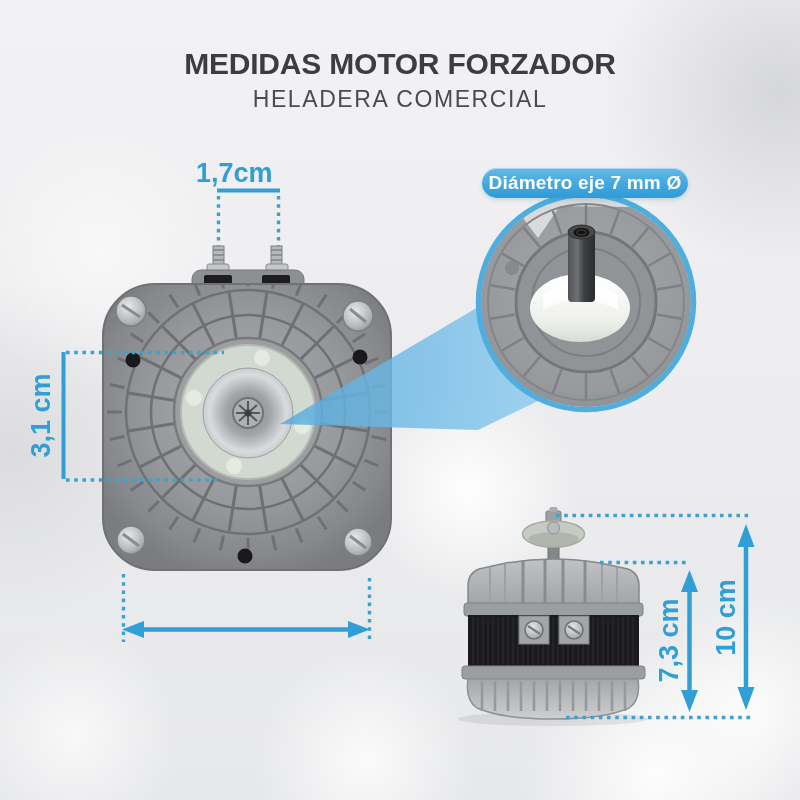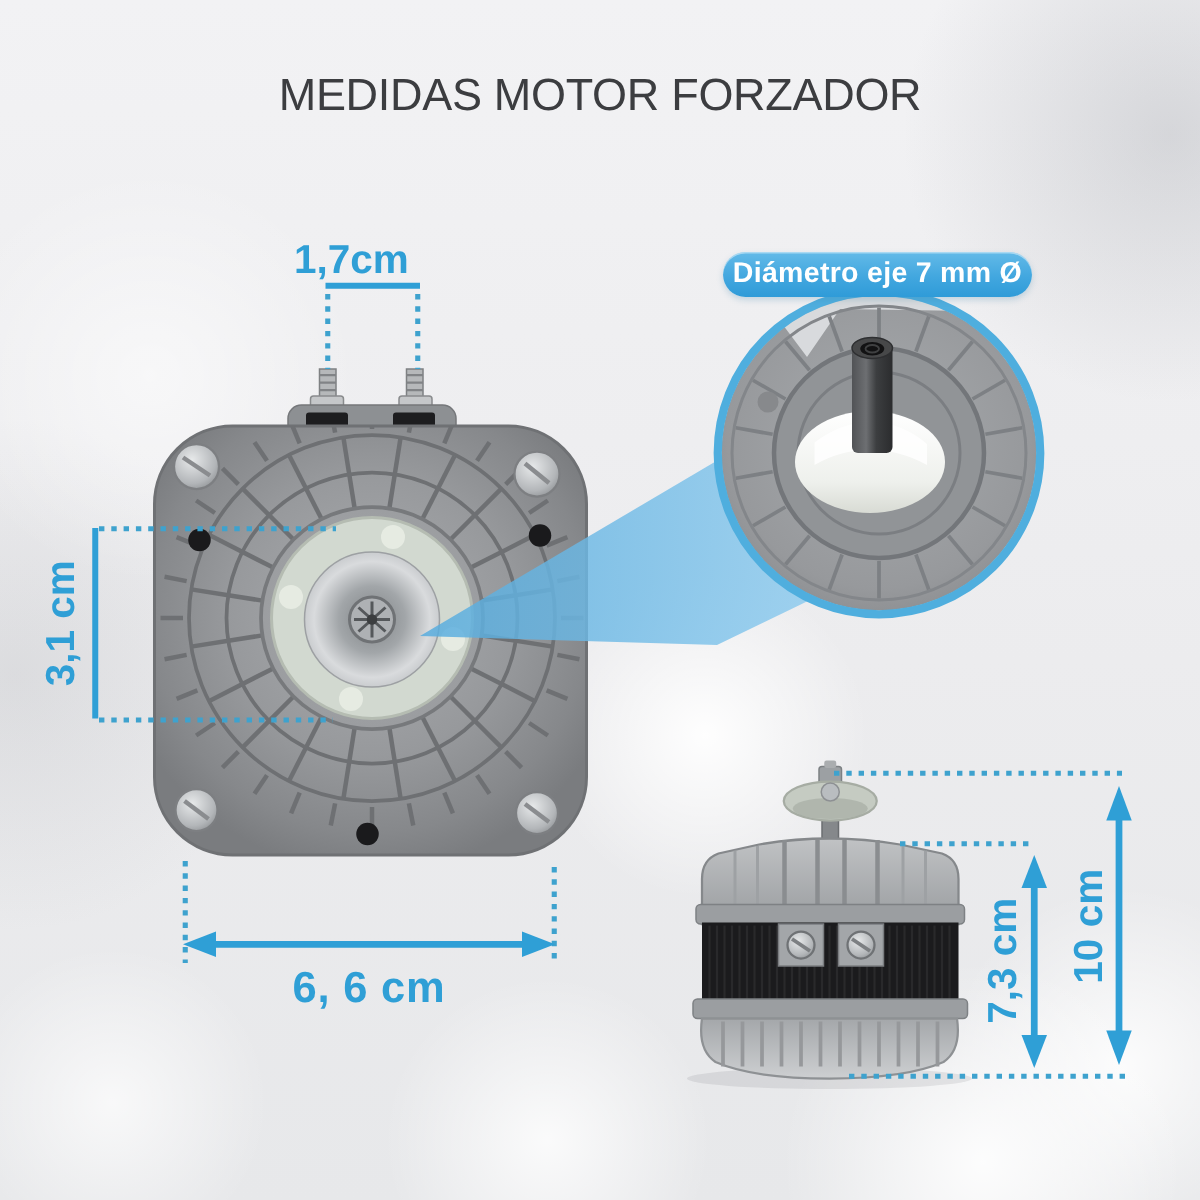--- a/index.html
+++ b/index.html
@@ -15,21 +15,21 @@
       radial-gradient(circle, rgba(255,255,255,.55) 0%, rgba(255,255,255,0) 70%),
       radial-gradient(circle, rgba(150,153,160,.30) 0%, rgba(150,153,160,0) 70%),
       radial-gradient(circle, rgba(160,163,168,.22) 0%, rgba(160,163,168,0) 70%),
       linear-gradient(180deg,#f2f2f4 0%,#ececee 55%,#e7e8ea 100%);
     background-repeat:no-repeat;
     background-position:360px 380px,520px 640px,630px 590px,255px 650px,-30px 630px,-40px 110px,600px -90px,-130px 250px,0 0;
     background-size:220px 220px,270px 270px,240px 240px,220px 220px,210px 210px,280px 280px,360px 360px,280px 400px,800px 800px;
   }
   .title{
     position:absolute;left:0;right:0;top:47px;text-align:center;
-    font-size:30px;font-weight:400;letter-spacing:-.2px;color:#3c3d40;
+    font-size:30px;font-weight:700;letter-spacing:-.2px;color:#3c3d40;
   }
   .subtitle{
     position:absolute;left:0;right:0;top:86px;text-align:center;
     font-size:23px;font-weight:400;letter-spacing:1.6px;color:#4a4b4f;
   }
   .figure-svg{position:absolute;left:0;top:0;}
   .badge{
     position:absolute;left:482px;top:168px;width:206px;height:30px;
     border-radius:15px;display:flex;align-items:center;justify-content:center;
     background:linear-gradient(180deg,#63bae8 0%,#42a7df 55%,#2f9bd8 100%);
@@ -45,20 +45,21 @@
   .dim-66{left:146px;top:643px;width:200px;font-size:29px;letter-spacing:.5px;}
   .dim-73{left:599px;top:625px;width:140px;font-size:27px;transform:rotate(-90deg);}
   .dim-10{left:656px;top:602px;width:140px;font-size:27px;transform:rotate(-90deg);}
 </style>
 </head>
 <body>
 
 <div class="stage">
 
   <div class="title">MEDIDAS MOTOR FORZADOR</div>
+  <div class="subtitle">HELADERA COMERCIAL</div>
 
   <svg class="figure-svg" width="800" height="800" viewBox="0 0 800 800">
     <defs>
       <radialGradient id="plateG" cx="50%" cy="44%" r="60%">
         <stop offset="0" stop-color="#aaacaf"></stop>
           <stop offset=".55" stop-color="#97999c"></stop>
         <stop offset=".85" stop-color="#86888b"></stop>
           <stop offset="1" stop-color="#7a7c7f"></stop>
       </radialGradient>
       <radialGradient id="coneG" cx="50%" cy="50%" r="55%">
@@ -369,17 +370,16 @@
 
   <div class="badge">
     <span>Diámetro eje 7 mm Ø</span>
   </div>
 
   <div class="dim-label dim-17">
     <span>1,7</span>
     <span>cm</span>
   </div>
   <div class="dim-label dim-31">3,1 cm</div>
-  <div class="dim-label dim-66">6, 6 cm</div>
   <div class="dim-label dim-73">7,3 cm</div>
   <div class="dim-label dim-10">10 cm</div>
 
 </div>
 
 </body></html>

